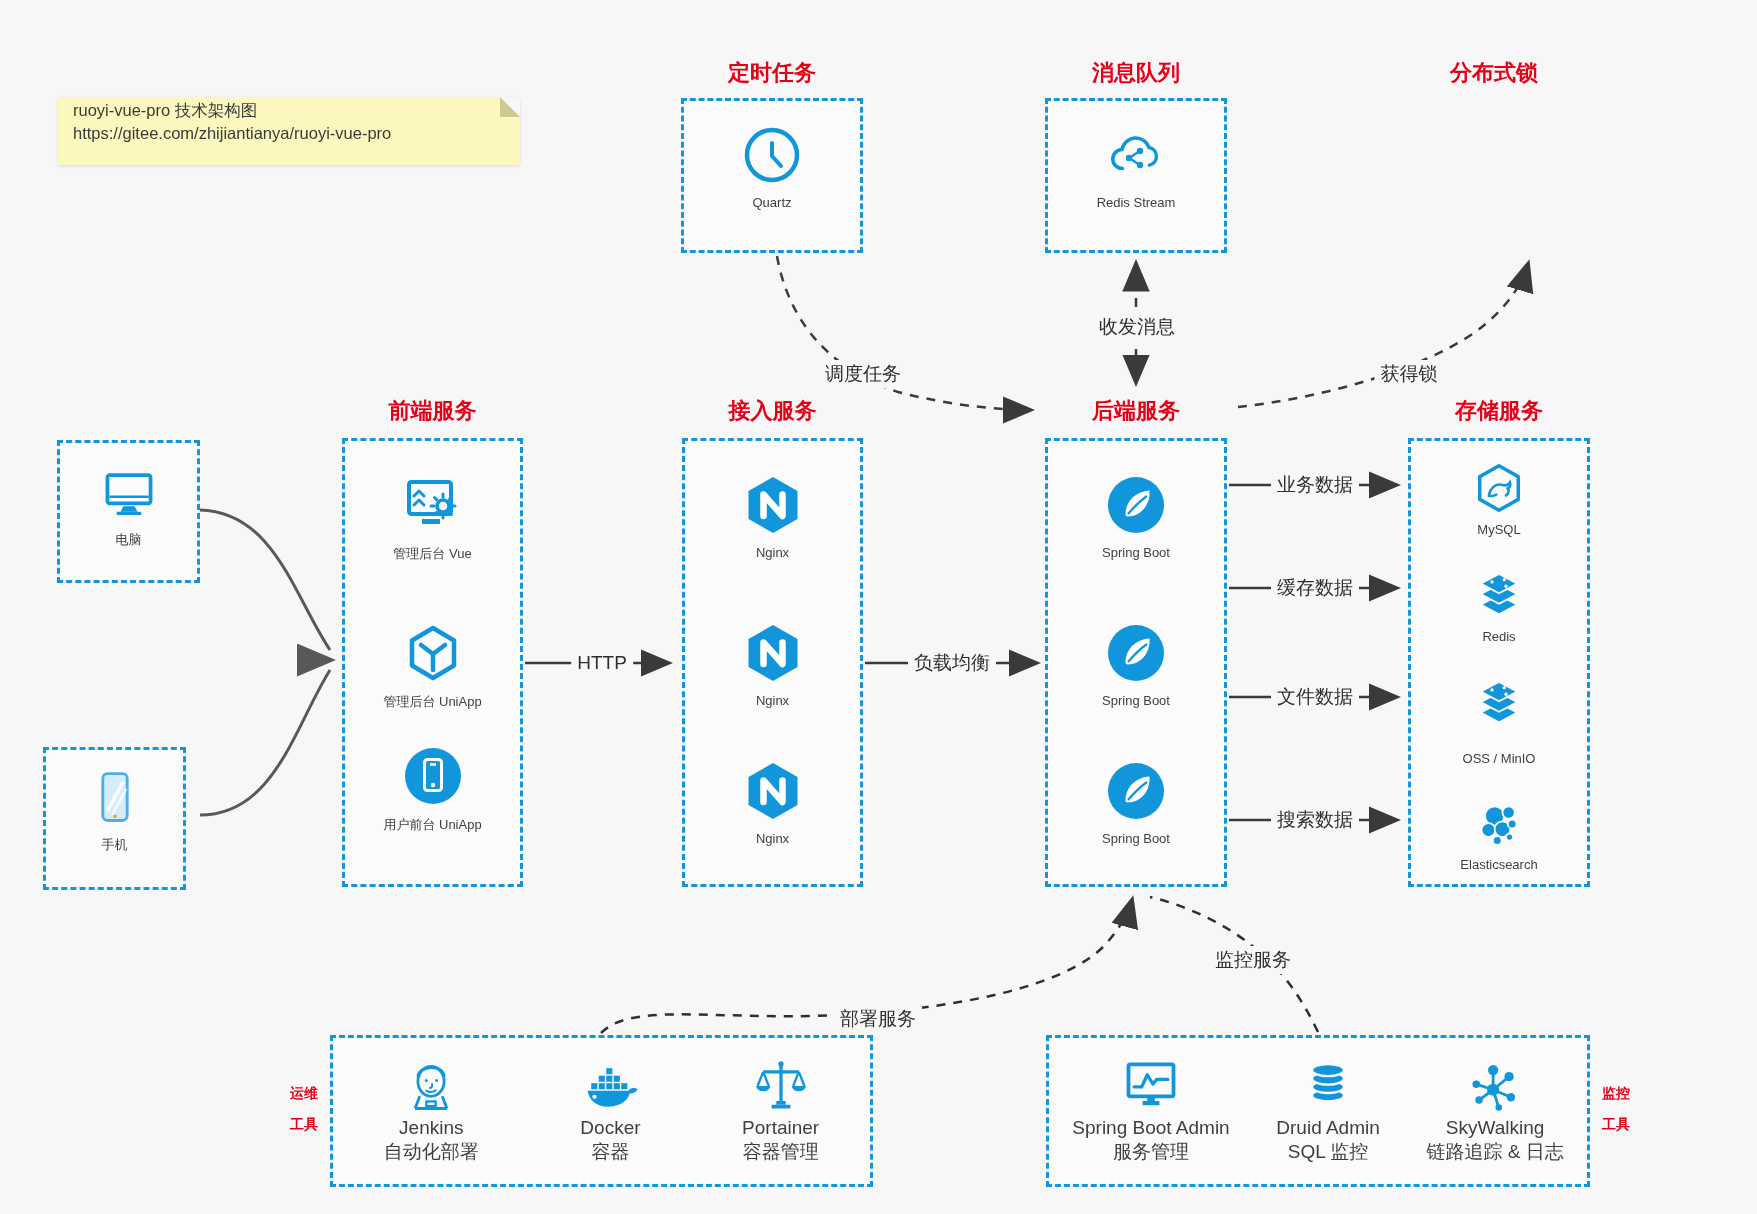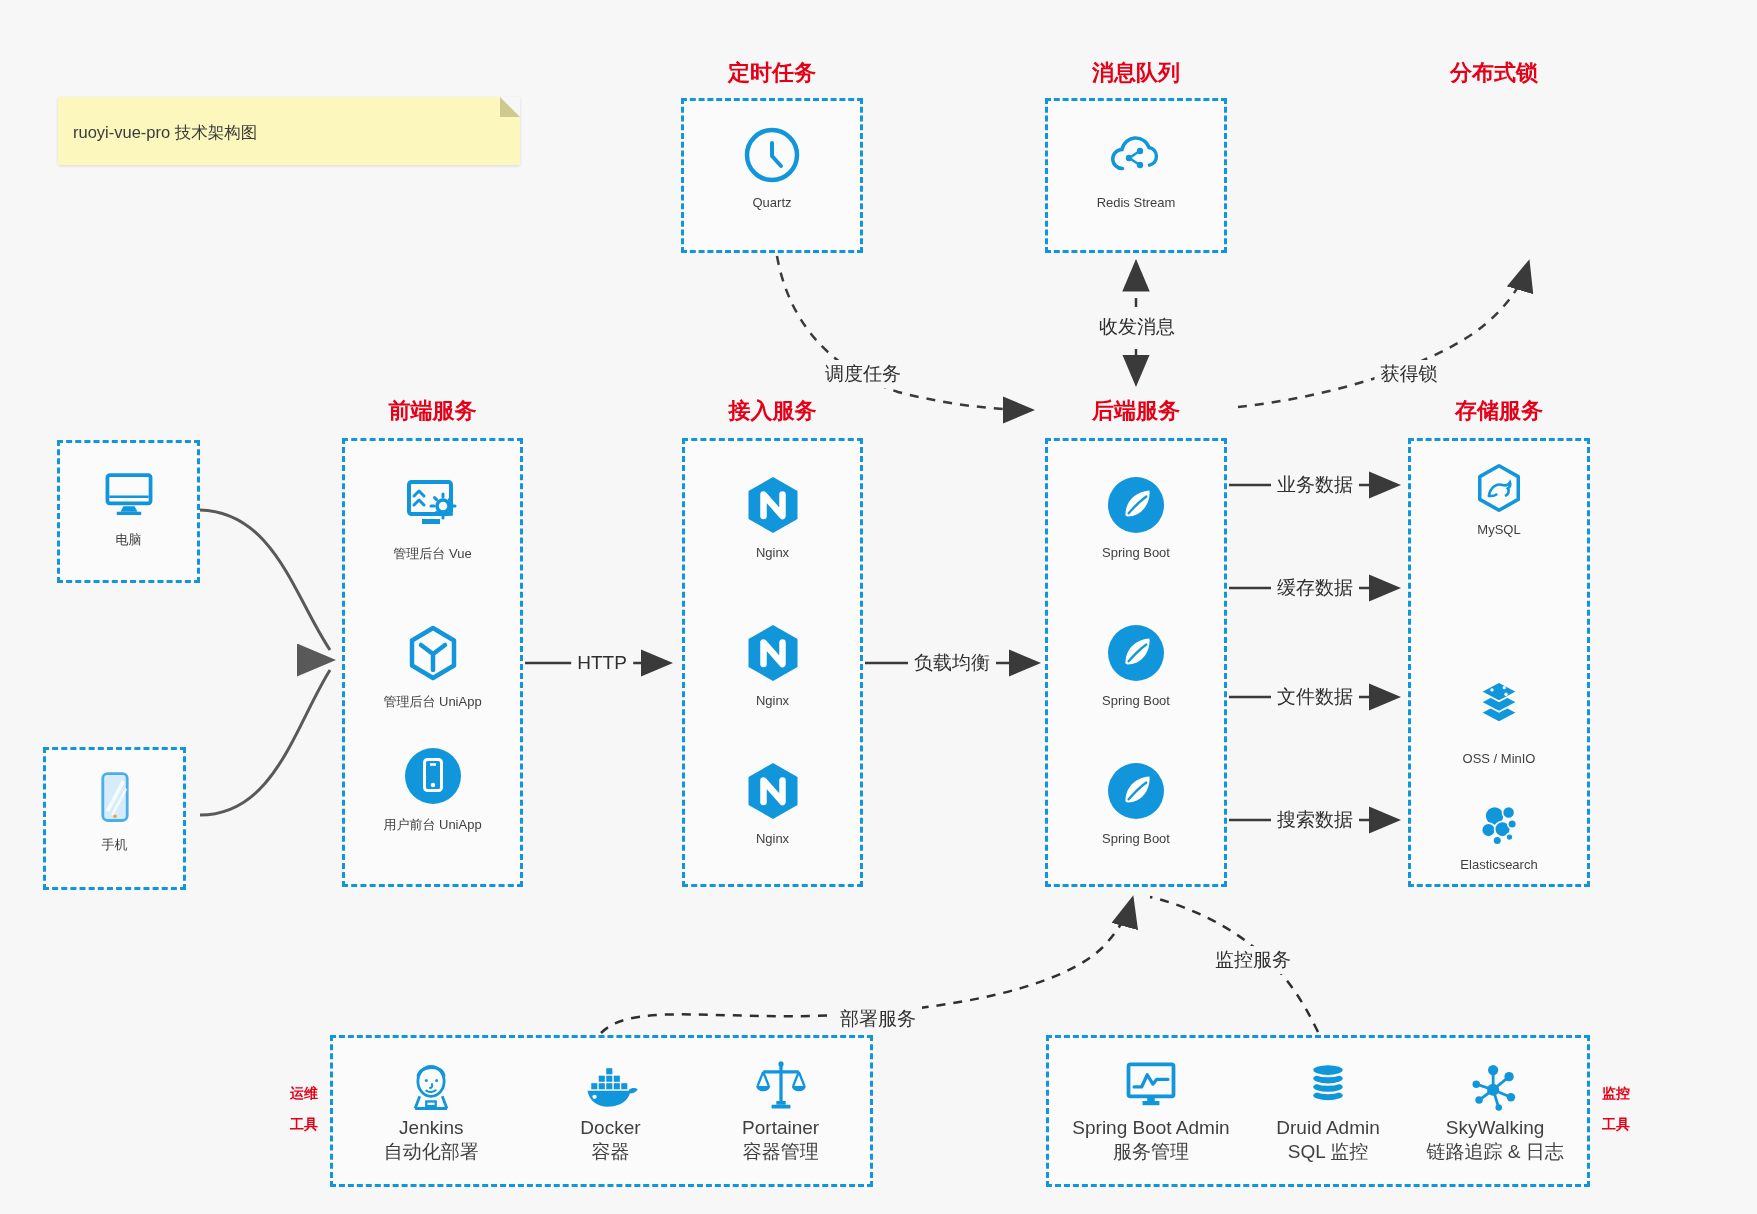--- a/index.html
+++ b/index.html
@@ -1,21 +1,21 @@
 <!DOCTYPE html>
 <html><head>
 <meta charset="utf-8">
 <style>
   html,body{margin:0;padding:0;background:#f7f7f8;}
   #canvas{position:relative;width:1757px;height:1214px;background:#f7f7f8;overflow:hidden;
           font-family:"Liberation Sans","DejaVu Sans",sans-serif;color:#3f3f3f;}
   
   .note{position:absolute;left:58px;top:97px;width:462px;height:68px;background:#fbf7bd;
         box-shadow:0 1px 3px rgba(0,0,0,.12);z-index:2;}
-  .note .txt{padding:24px 0 0 15px;font-size:16.5px;line-height:23px;color:#3b3b3b;}
+  .note .txt{padding:2px 0 0 15px;font-size:16.5px;line-height:23px;color:#3b3b3b;}
   .note .fold{position:absolute;right:0;top:0;width:0;height:0;
         border-top:20px solid #f7f7f8;border-left:20px solid #cfc98f;}
   
   .dbox{position:absolute;border:3.5px dashed #1296db;background:#fbfbfc;box-sizing:border-box;z-index:1;}
   .gtitle{position:absolute;z-index:2;font-size:22px;font-weight:bold;color:#e60017;text-align:center;}
   .side-title{position:absolute;z-index:2;font-size:14px;font-weight:bold;color:#e60017;
         text-align:center;line-height:31px;width:72px;}
   
   .svc{position:absolute;left:0;right:0;display:flex;flex-direction:column;align-items:center;}
   .svc .lab{margin-top:8px;font-size:13px;color:#3f3f3f;white-space:nowrap;text-align:right;}
@@ -30,20 +30,21 @@
 </style>
 </head>
 <body>
 
 <div id="canvas">
 
   <div class="note">
     <div class="fold"></div>
     <div class="txt">
       <div>ruoyi-vue-pro 技术架构图</div>
+      <div>https://gitee.com/zhijiantianya/ruoyi-vue-pro</div>
     </div>
   </div>
 
   <div class="gtitle" style="left:681px;top:58px;width:182px">定时任务</div>
   <div class="gtitle" style="left:1045px;top:58px;width:182px">消息队列</div>
   <div class="gtitle" style="left:1403px;top:58px;width:182px">分布式锁</div>
 
   <div class="dbox" style="left:681px;top:98px;width:182px;height:155px">
     <div class="svc" style="top:22px">
       <svg width="64" height="64" viewBox="0 0 64 64">
@@ -186,20 +187,31 @@
     </div>
   </div>
 
   <div class="dbox" style="left:1408px;top:438px;width:182px;height:449px">
     <div class="svc" style="top:19px">
       <svg width="56" height="56" viewBox="0 0 64 64">
         <path d="M32 6.5 L54 19 V45 L32 57.5 L10 45 V19 Z" fill="none" stroke="#1296db" stroke-width="4" stroke-linejoin="round"></path>
         <path d="M20.5 41 C22 31 29 26.5 36 28.5 C40.5 29.8 43 28 44.5 25.5 C45.5 28.5 44.5 31 42 32.5 C44 35 43 38.5 40 40.5 M20.5 41 C24 41.5 27 41 29 39.5" fill="none" stroke="#1296db" stroke-width="3" stroke-linecap="round"></path>
       </svg>
       <div class="lab" style="margin-top:6px">MySQL</div>
+    </div>
+    <div class="svc" style="top:126px">
+      <svg width="56" height="56" viewBox="0 0 64 64">
+        <polygon points="32,32 53,43 32,54 11,43" fill="#1296db" stroke="#fbfbfc" stroke-width="2"></polygon>
+        <polygon points="32,20 53,31 32,42 11,31" fill="#1296db" stroke="#fbfbfc" stroke-width="2"></polygon>
+        <polygon points="32,8 53,19 32,30 11,19" fill="#1296db" stroke="#fbfbfc" stroke-width="2"></polygon>
+        <circle cx="24" cy="17" r="1.9" fill="#fff"></circle>
+          <circle cx="38" cy="14.5" r="1.9" fill="#fff"></circle>
+          <circle cx="40" cy="22" r="1.9" fill="#fff"></circle>
+      </svg>
+      <div class="lab" style="margin-top:6px">Redis</div>
     </div>
     <div class="svc" style="top:234px">
       <svg width="56" height="56" viewBox="0 0 64 64">
         <polygon points="32,32 53,43 32,54 11,43" fill="#1296db" stroke="#fbfbfc" stroke-width="2"></polygon>
         <polygon points="32,20 53,31 32,42 11,31" fill="#1296db" stroke="#fbfbfc" stroke-width="2"></polygon>
         <polygon points="32,8 53,19 32,30 11,19" fill="#1296db" stroke="#fbfbfc" stroke-width="2"></polygon>
         <circle cx="24" cy="17" r="1.9" fill="#fff"></circle>
           <circle cx="38" cy="14.5" r="1.9" fill="#fff"></circle>
           <circle cx="40" cy="22" r="1.9" fill="#fff"></circle>
       </svg>

